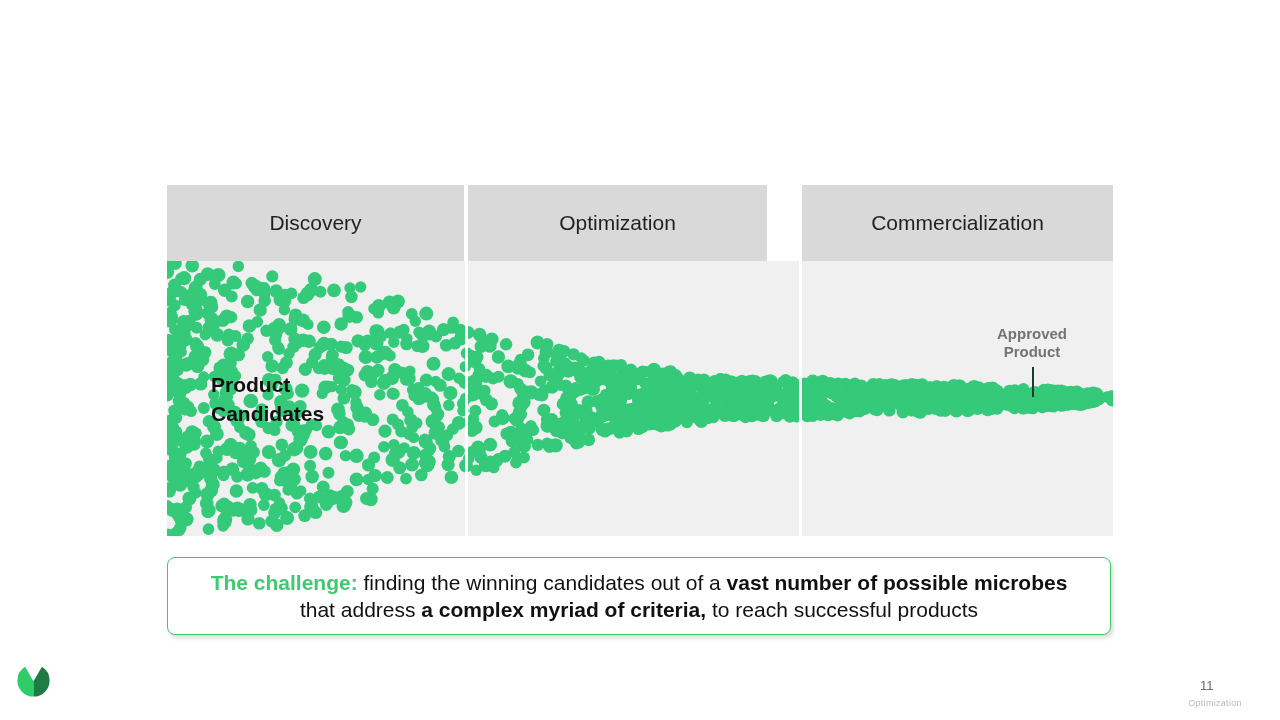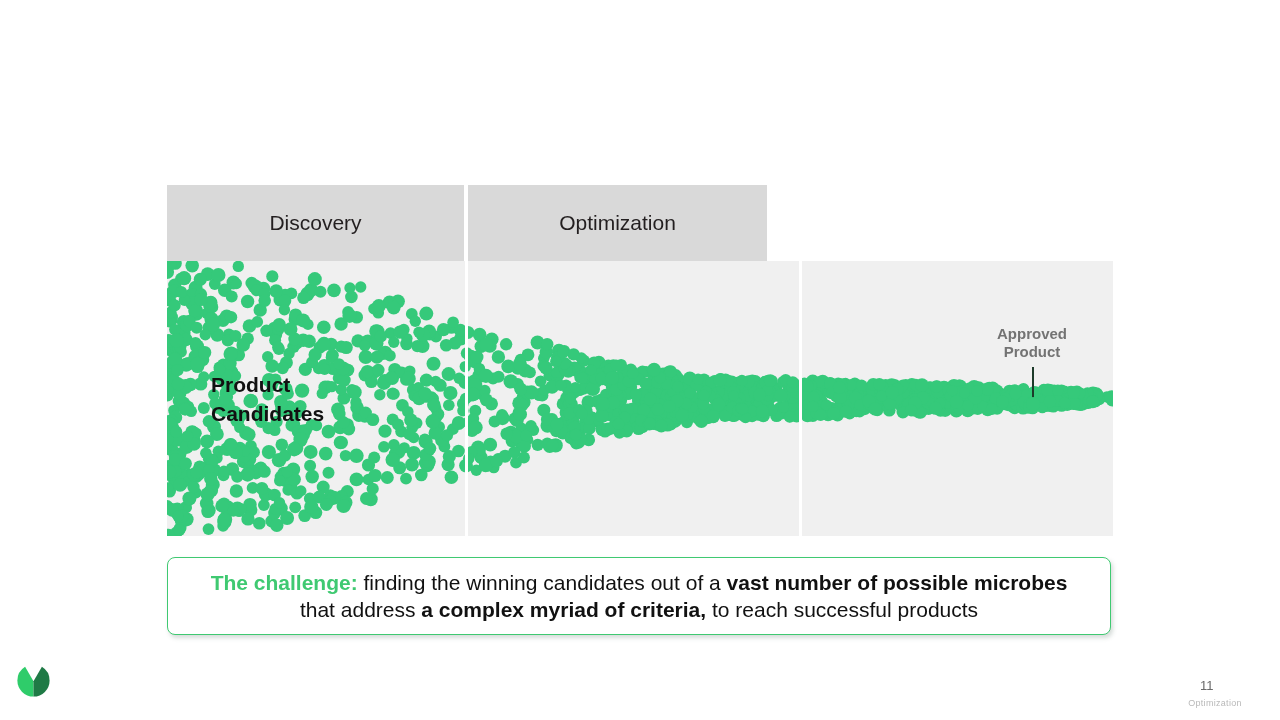--- a/index.html
+++ b/index.html
@@ -87,20 +87,23 @@
 
 
   <div id="panel">
 
     <div class="hdr-row">
       <div class="hdr-cell c0">
         <span>Discovery</span>
       </div>
       <div class="hdr-cell c1">
         <span>Optimization</span>
+      </div>
+      <div class="hdr-cell c2">
+        <span>Commercialization</span>
       </div>
     </div>
 
     <div class="body-row">
       <svg id="dots" viewBox="0 0 946 275" preserveAspectRatio="none">
           <circle cx="360.2" cy="131.4" r="6.8" fill="#35c97a"></circle>
           <circle cx="486.3" cy="162.1" r="7.0" fill="#35c97a"></circle>
           <circle cx="526.7" cy="139.3" r="6.5" fill="#35c97a"></circle>
           <circle cx="656.3" cy="149.2" r="6.3" fill="#35c97a"></circle>
           <circle cx="284.4" cy="216.3" r="6.8" fill="#35c97a"></circle>

